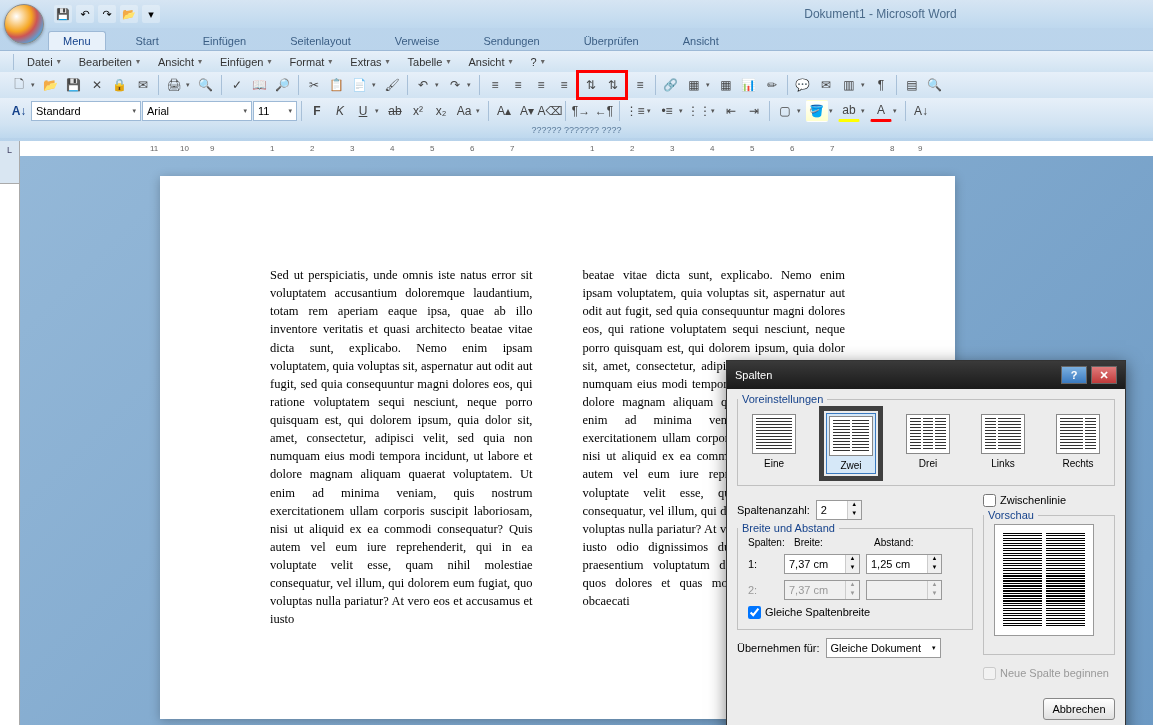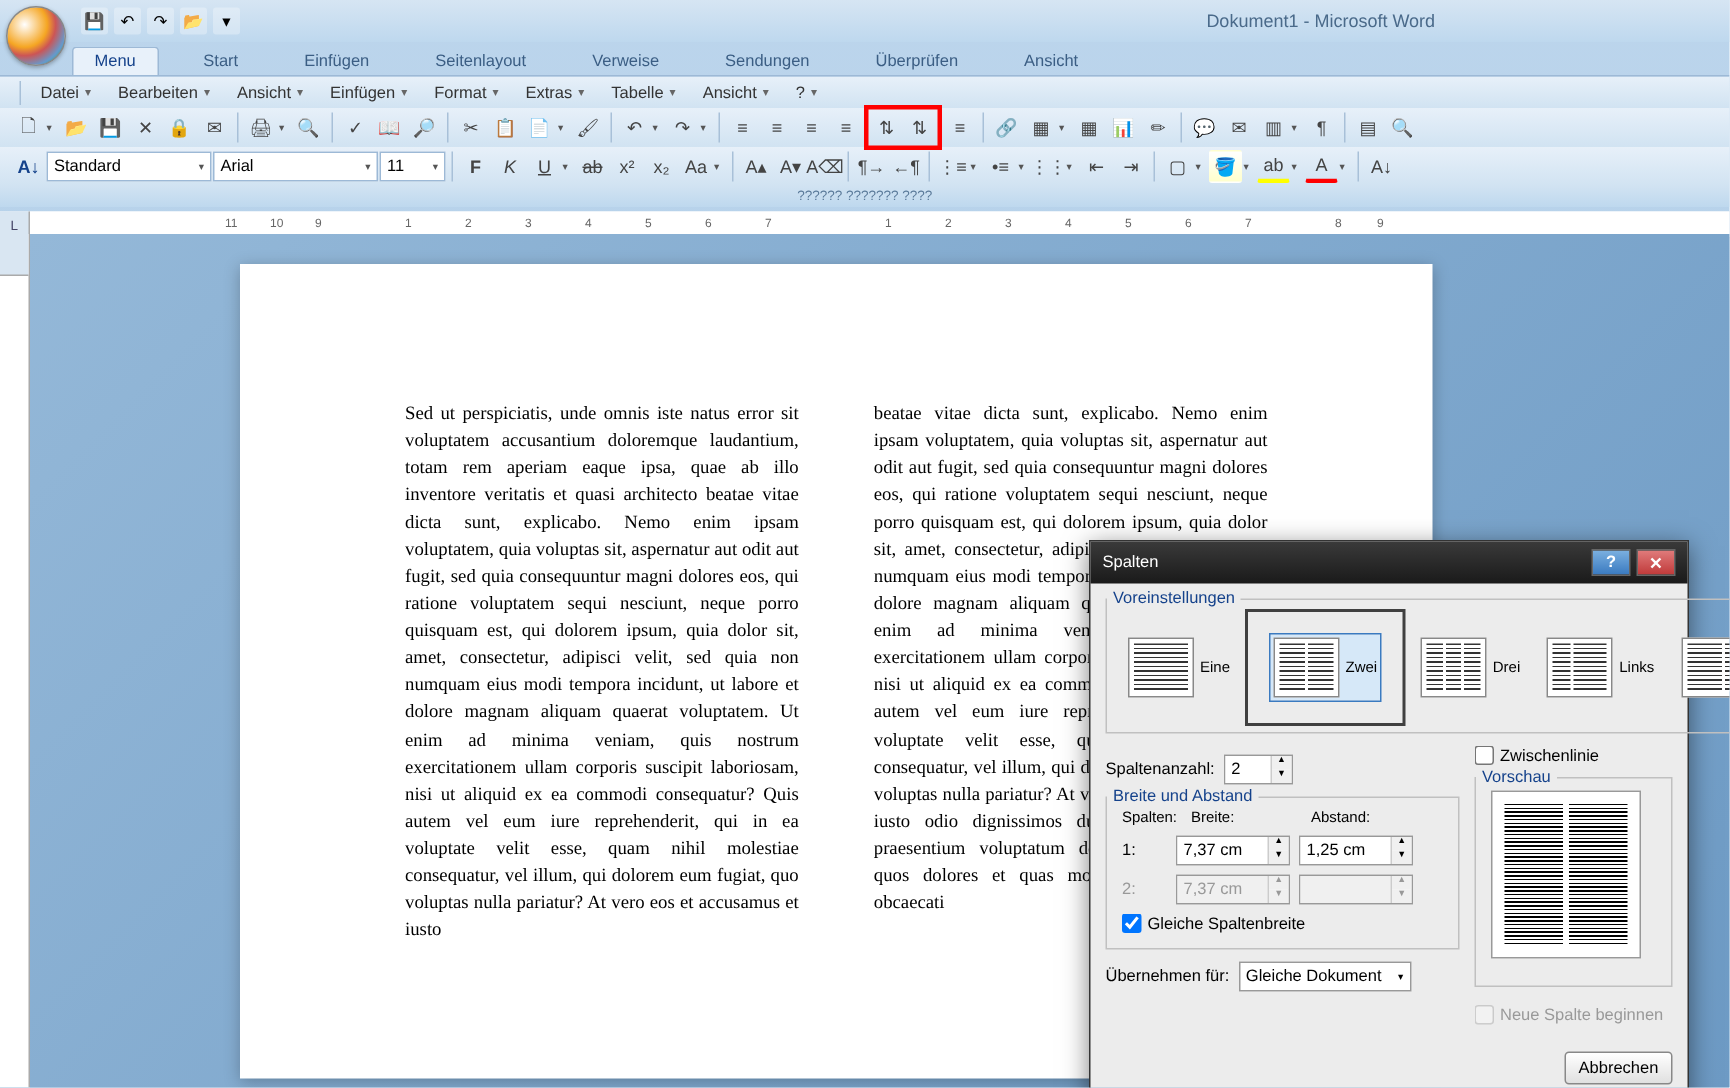--- a/index.html
+++ b/index.html
@@ -52,40 +52,40 @@
 .dialog { position: absolute; left: 726px; top: 360px; width: 400px; background: #ececec; border: 1px solid #333; box-shadow: 0 4px 16px rgba(0,0,0,.5); font-size: 11px; }
 .dialog-title { height: 28px; background: linear-gradient(to bottom, #3a3a3a, #1a1a1a); color: #fff; display: flex; align-items: center; padding: 0 8px; }
 .dialog-title .spacer { flex: 1; }
 .dialog-title .wbtn { width: 26px; height: 18px; margin-left: 4px; border: 1px solid #666; display: flex; align-items: center; justify-content: center; font-size: 11px; font-weight: bold; }
 .dialog-title .help { background: linear-gradient(to bottom, #7bb0e0, #3a7ac0); }
 .dialog-title .close { background: linear-gradient(to bottom, #e07b7b, #c03a3a); }
 .dialog-body { padding: 10px; }
 .fieldset { border: 1px solid #c0c0c0; padding: 8px 10px 10px; margin-bottom: 8px; position: relative; }
 .fieldset-label { position: absolute; top: -7px; left: 0; background: #ececec; padding: 0 4px; color: #15428b; font-size: 11px; }
 .presets { display: flex; gap: 14px; justify-content: space-between; padding: 4px 2px 0; }
-.preset { display: flex; flex-direction: row; align-items: center; gap: 4px; cursor: pointer; padding: 2px; }
+.preset { display: flex; flex-direction: column; align-items: center; gap: 4px; cursor: pointer; padding: 2px; }
 .preset.selected { outline: 1px solid #3a7ac0; background: #d6e8f8; }
 .preset-icon { width: 44px; height: 40px; border: 1px solid #888; background: #fff; display: flex; padding: 3px; gap: 2px; }
 .preset-icon .c { flex: 1; background: repeating-linear-gradient(to bottom, #333 0, #333 1px, #fff 1px, #fff 3px); }
-.preset-red { border: 2px solid #404040; padding: 15px; margin: -6px; }
+.preset-red { border: 5px solid #404040; padding: 3px; margin: -6px; }
 .preset-label { font-size: 10px; }
 .row { display: flex; align-items: center; gap: 6px; margin-top: 6px; }
 .row label { font-size: 11px; }
 .spin { display: inline-flex; border: 1px solid #999; background: #fff; height: 20px; }
 .spin input { border: none; width: 60px; padding: 0 4px; font-size: 11px; }
 .spin .arrows { width: 14px; display: flex; flex-direction: column; border-left: 1px solid #ccc; }
 .spin .arrows div { flex: 1; font-size: 6px; text-align: center; background: #f0f0f0; }
 .grid-header { display: flex; gap: 10px; font-size: 10px; margin-bottom: 4px; }
 .grid-header span:nth-child(1){width:36px;} .grid-header span:nth-child(2){width:70px;} .grid-header span:nth-child(3){width:70px;}
 .vorschau-box { width: 100px; background: #fff; border: 1px solid #999; padding: 8px; display: flex; gap: 4px; }
 .vorschau-box .vc { flex: 1; background: repeating-linear-gradient(to bottom, #000 0, #000 1px, #fff 1px, #fff 2.5px); }
 .dialog-flex { display: flex; gap: 10px; }
 .dialog-left { flex: 1; }
 .dialog-right { width: 132px; }
-.checkbox-row { display: flex; align-items: center; gap: 4px; margin-top: 6px; font-size: 11px; }
+.checkbox-row { display: flex; gap: 4px; margin-top: 6px; font-size: 11px; }
 .checkbox-row input { width: 13px; height: 13px; }
 .dropdown { border: 1px solid #999; background: #fff; height: 20px; padding: 0 4px; display: flex; align-items: center; width: 115px; }
 .dropdown .drop { margin-left: auto; font-size: 7px; }
 .dialog-buttons { display: flex; justify-content: flex-end; gap: 8px; padding: 8px 10px 10px; }
 .dialog-buttons button { width: 72px; height: 22px; border: 1px solid #888; background: linear-gradient(to bottom, #fff, #e0e0e0); border-radius: 3px; font-size: 11px; cursor: pointer; }
 .dialog-buttons button.primary { border: 1px solid #3a7ac0; box-shadow: 0 0 3px #7bb0e0; margin-top: 44px; }
 .disabled { color: #999; }
 .disabled input { background: #f0f0f0; color: #999; }
 </style>
 </head>

